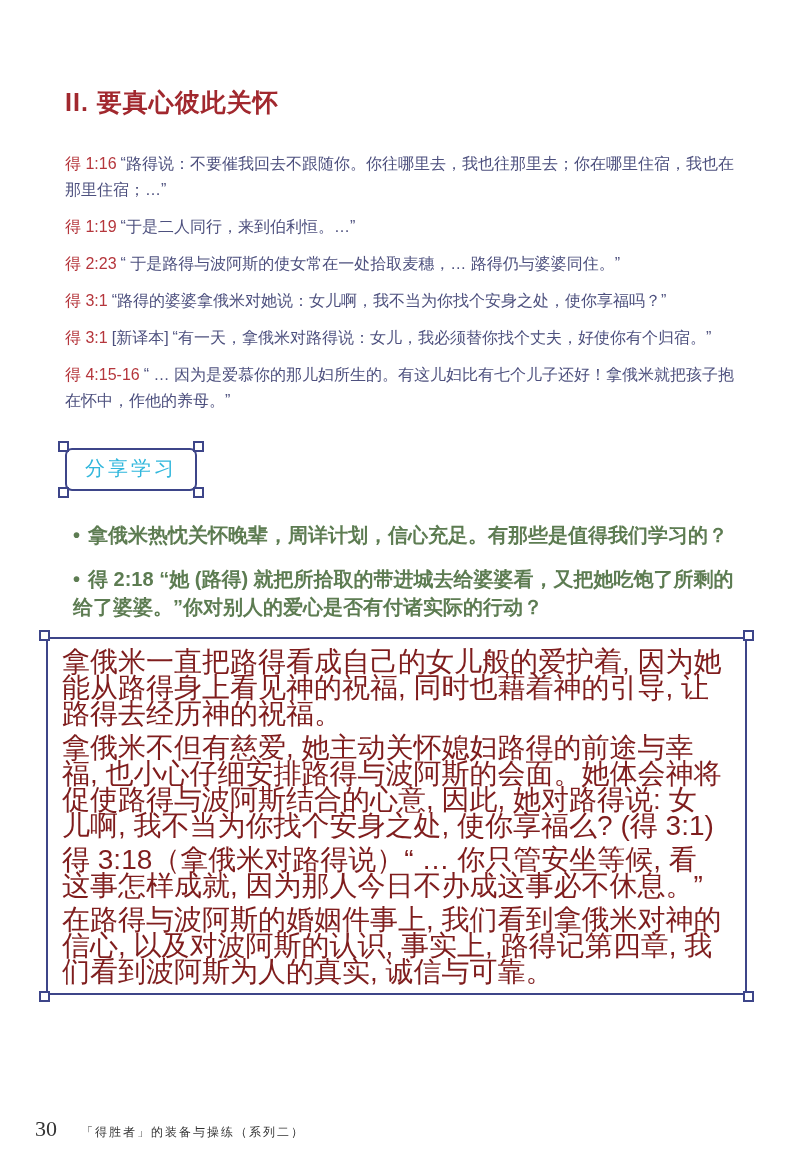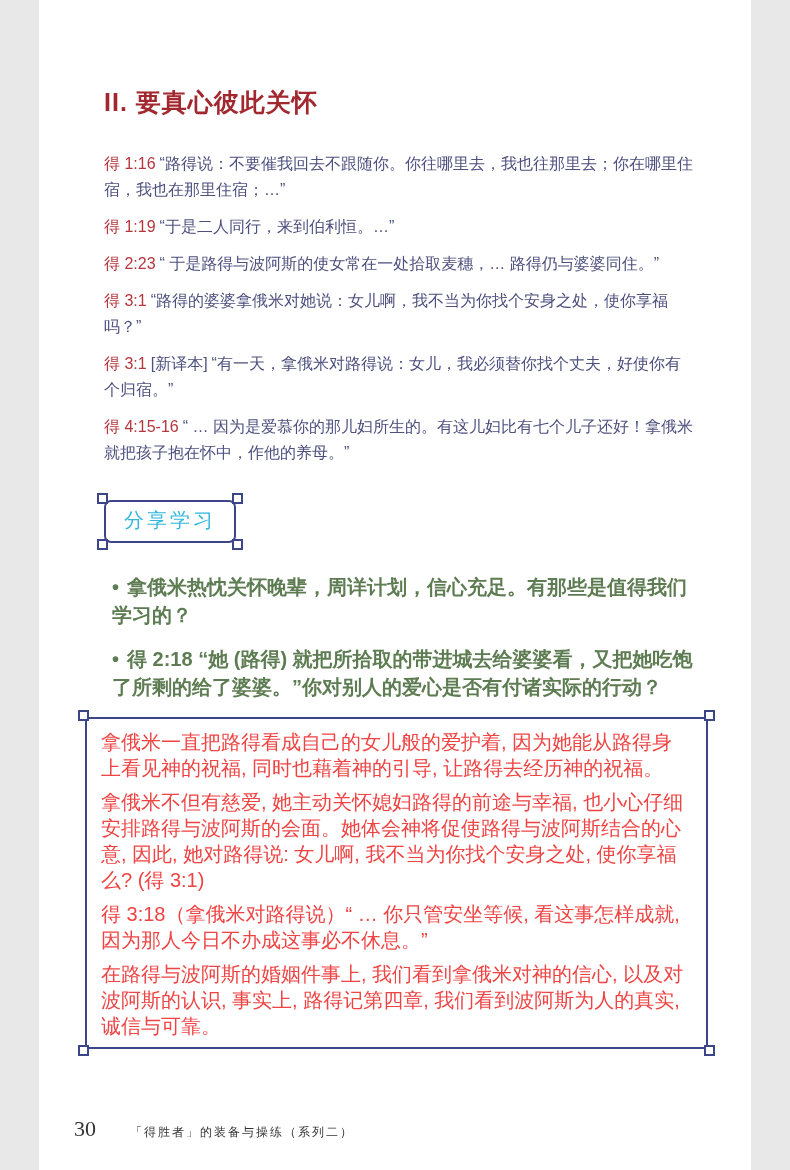--- a/index.html
+++ b/index.html
@@ -1,18 +1,18 @@
 <!DOCTYPE html>
 <html><head>
 <meta charset="utf-8">
 <style>
   html,body { margin:0; padding:0; background:#e8e8e8; }
   .page {
     position:relative;
-    width:712px; height:1170px;
+    width:790px; height:1170px;
     margin:0 auto;
     background:#ffffff;
     font-family:"Liberation Sans", sans-serif;
     overflow:hidden;
   }
   .content { padding:86px 55px 0 65px; }
 
   .heading {
     margin:0 0 32px 0;
     font-size:25px;
@@ -54,23 +54,23 @@
   .question .bullet { margin-right:8px; }
 
   .ornate-box {
     position:relative;
     margin:16px -12px 0 -19px; 
     border:2px solid #3d4589;
     padding:10px 14px 8px 14px;
   }
   .ornate-box p {
     margin:0 8px 8px 0;
-    font-size:20px;
+    font-size:28px;
     line-height:26px;
-    color:#ef4444;
+    color:#7f1d1d;
   }
   .ornate-box p:last-child { margin-bottom:0; }
 
   .corner {
     position:absolute;
     width:7px; height:7px;
     border:2px solid #3d4589;
     background:#ffffff;
   }
   .corner.tl { top:-9px; left:-9px; }
@@ -78,21 +78,21 @@
   .corner.bl { bottom:-9px; left:-9px; }
   .corner.br { bottom:-9px; right:-9px; }
 
   .footer {
     position:absolute;
     left:35px; top:1116px;
     font-family:"Liberation Serif", serif;
     color:#333333;
     white-space:nowrap;
   }
-  .footer .page-number { font-size:22px; margin-right:34px; }
+  .footer .page-number { font-size:22px; margin-right:24px; }
   .footer .book-title { font-size:12px; letter-spacing:2px; }
 </style>
 </head>
 <body>
 
 <div class="page">
   <div class="content">
 
     <h1 class="heading">II.  要真心彼此关怀</h1>
 

